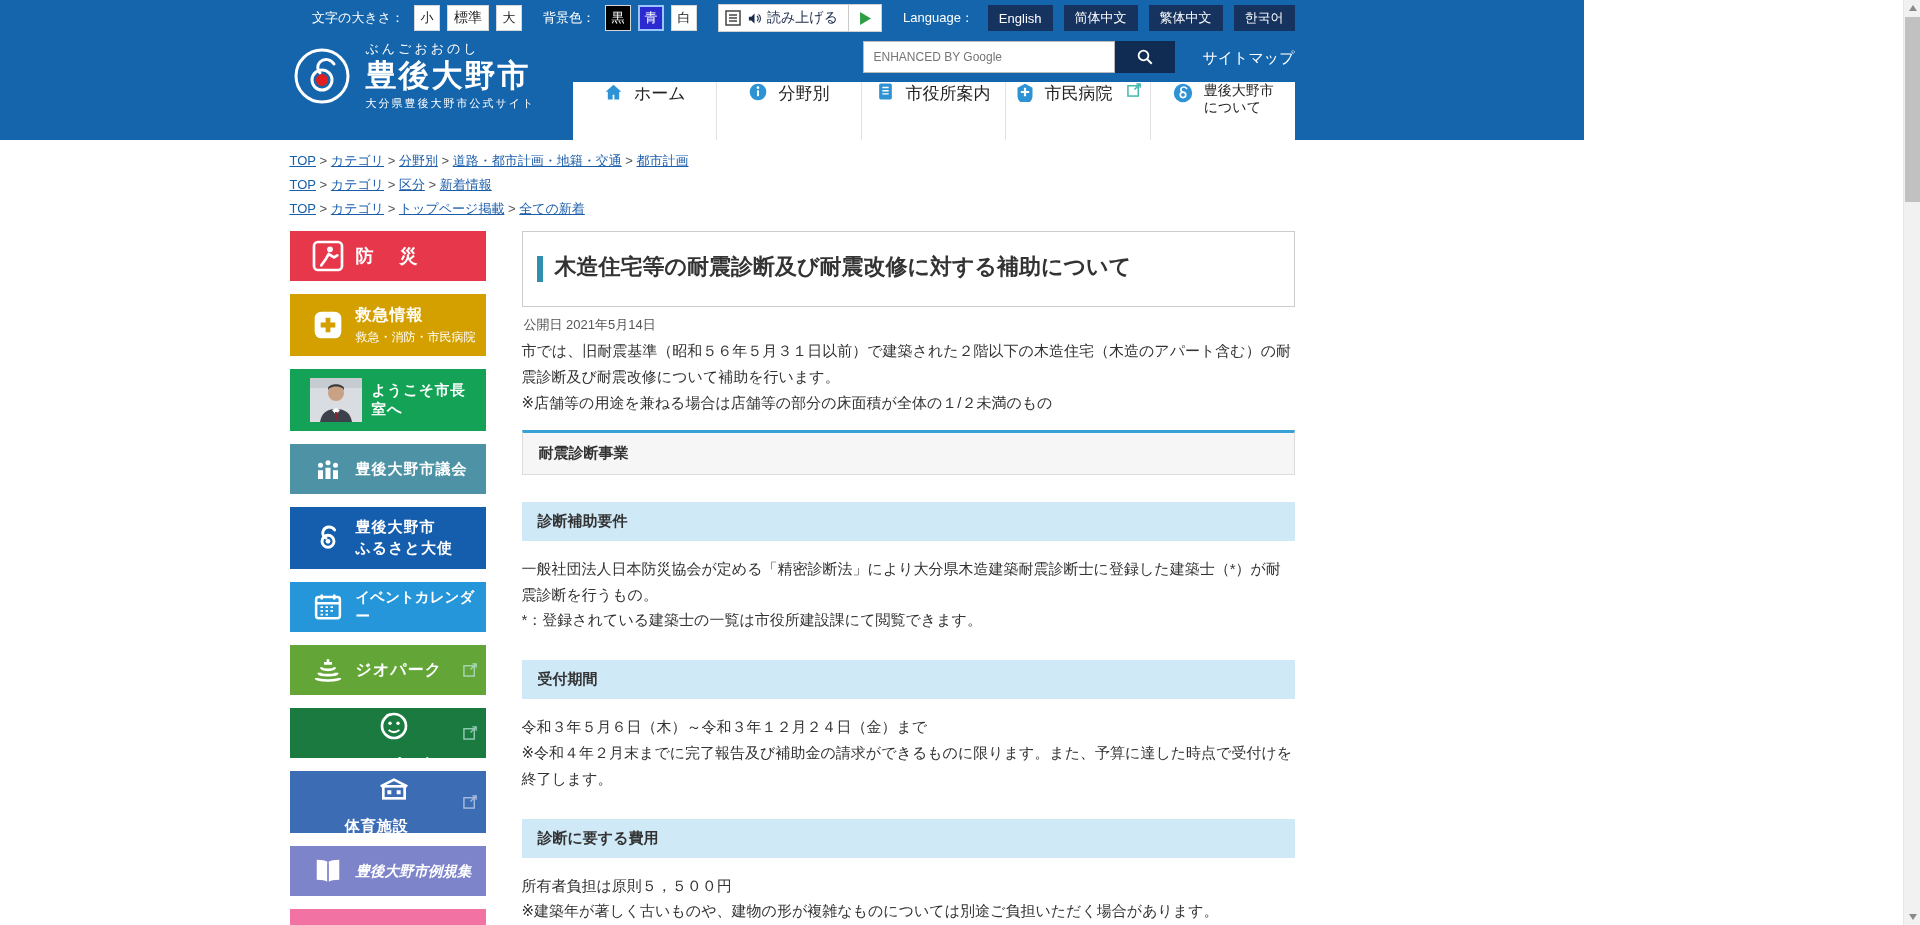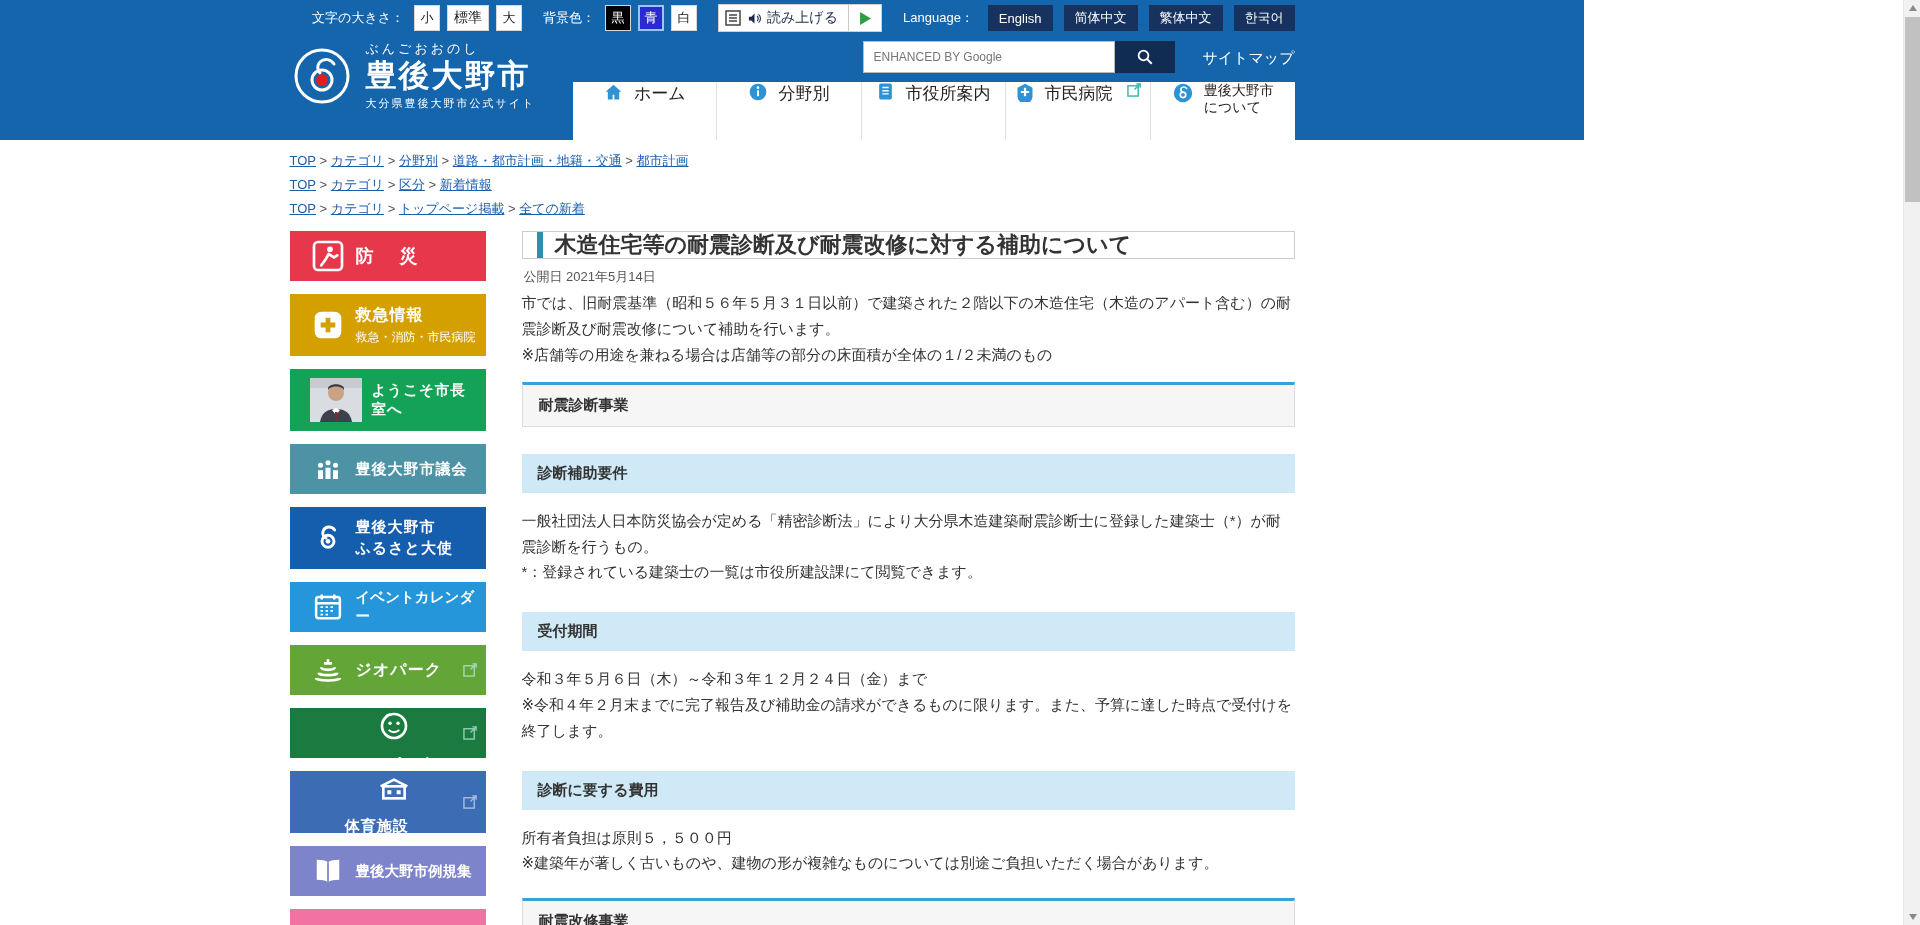--- a/index.html
+++ b/index.html
@@ -75,21 +75,21 @@
   .side-icon { flex:0 0 36px; width:36px; display:flex; align-items:center; justify-content:center; }
   .side-photo { flex:0 0 52px; width:52px; height:44px; }
   .side-label { font-size:16px; font-weight:bold; letter-spacing:1px; }
   .side-label .sub { display:block; font-size:12px; font-weight:normal; margin-top:3px; letter-spacing:0; }
   .side-label .l2 { display:block; font-size:15px; margin-top:2px; }
   .side-ext { position:absolute; right:8px; top:50%; margin-top:-8px; width:15px;
     height:15px; opacity:.75; }
 
   
   .main-col { flex:1; margin-left:36px; }
-  .article-title-box { border:1px solid #ccc; background:#fff; padding:0 14px; }
+  .article-title-box { border:1px solid #ccc; background:#fff; padding:24px 14px;font-family:Liberation Mono, monospace; }
   .article-title { font-size:22px; font-weight:bold; color:#333;
     border-left:6px solid #2e8fae; padding-left:12px; line-height:1.2; }
   .published { font-size:13px; color:#555; margin:9px 2px 4px; }
   .body-text { font-size:15px; color:#333; line-height:1.72; }
   .section-head { margin-top:14px; background:#f6f6f6; border:1px solid #dcdcdc;
     border-top:3px solid #38a1d6; padding:11px 16px; font-size:15px;
     font-weight:bold; color:#333; }
   .sub-head { margin-top:27px; background:#cfe9f7; padding:10px 16px;
     font-size:15px; font-weight:bold; color:#333; }
   .para { margin-top:15px; }
@@ -359,21 +359,21 @@
           <span class="side-label" style="font-size:15px">
             <span style="display:block">体育施設</span>
             <span class="l2">予約システム</span>
           </span>
           <svg class="side-ext" viewBox="0 0 16 16">
               <rect x="1" y="4" width="11" height="11" fill="none" stroke="#cdd8ee" stroke-width="1.5"></rect>
               <path d="M8 8l6-6M10 2h4v4" fill="none" stroke="#cdd8ee" stroke-width="1.5"></path>
             </svg>
         </div>
 
-        <div class="side-item h1x" style="background-color: rgb(125, 132, 201);">
+        <div class="side-item h1x" style="background-color: rgb(125, 132, 201); font-style: italic;">
           <span class="side-icon">
             <svg width="30" height="30" viewBox="0 0 24 24">
                 <path d="M12 5c-2-1.5-5-2-9-2v16c4 0 7 .5 9 2 2-1.5 5-2 9-2V3c-4 0-7 .5-9 2z" fill="#fff"></path>
                 <path d="M12 5v16" stroke="#7d84c9" stroke-width="1.4"></path>
               </svg>
           </span>
           <span class="side-label" style="font-size:14.5px;letter-spacing:0">豊後大野市例規集</span>
         </div>
 
         <div class="side-item h2x" style="background-color: rgb(242, 114, 163); color: rgb(242, 114, 163);">

